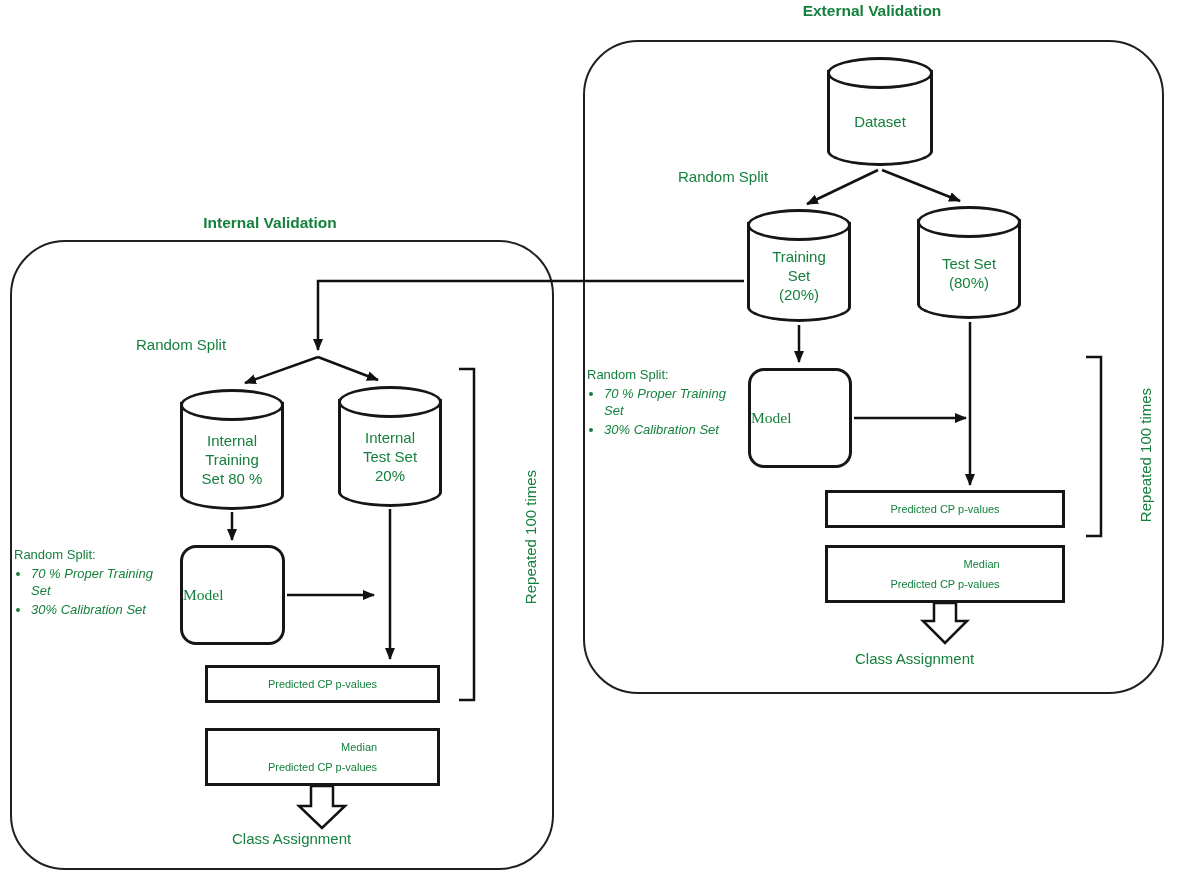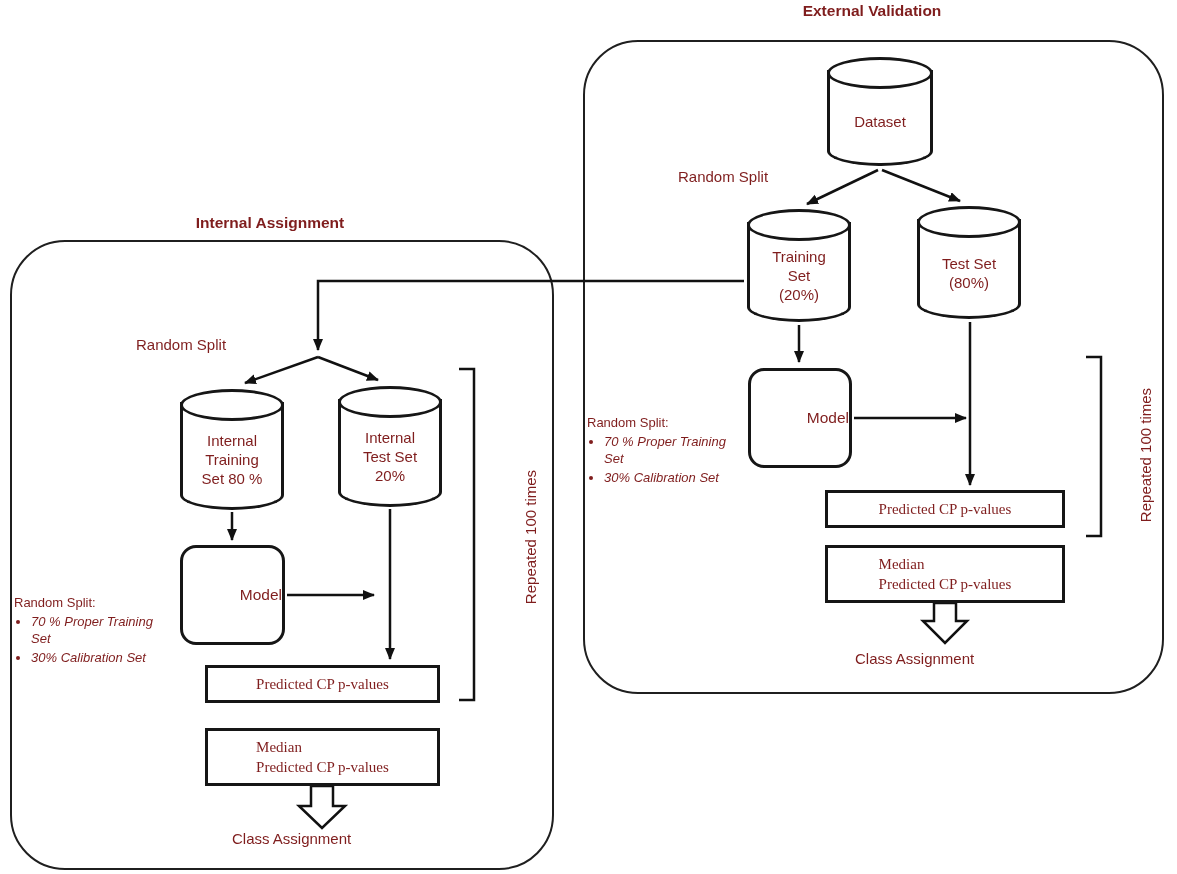--- a/index.html
+++ b/index.html
@@ -1,18 +1,18 @@
 <!DOCTYPE html>
 <html><head>
 <meta charset="utf-8">
 <style>
   html,body{margin:0;padding:0;background:#fff;}
   .canvas{
     position:relative;width:1177px;height:874px;background:#fff;overflow:hidden;
-    font-family:"Liberation Sans", sans-serif;color:#7f1d1d;
+    font-family:"Liberation Sans", sans-serif;color:#15803d;
   }
   .overlay{position:absolute;left:0;top:0;z-index:1;pointer-events:none;}
   .container{
     position:absolute;border:2px solid #1f1f1f;border-radius:55px;background:transparent;z-index:0;
   }
   .node{position:absolute;z-index:2;}
   .title{font-weight:bold;font-size:15.5px;text-align:center;}
   .label{font-size:15px;text-align:left;}
   .cyl{
     position:absolute;z-index:2;background:#fff;border:3px solid #161616;border-top:none;
@@ -21,28 +21,28 @@
   .cyl::before{
     content:"";position:absolute;left:-3px;top:-13px;width:100%;height:26px;
     border:3px solid #161616;border-radius:50%;background:#fff;box-sizing:content-box;
   }
   .cyl .cyl-label{
     position:absolute;left:0;right:0;top:12px;bottom:2px;display:flex;align-items:center;justify-content:center;
     text-align:center;font-size:15px;line-height:19px;white-space:pre-line;
   }
   .modelbox{
     position:absolute;z-index:2;background:#fff;border:3px solid #161616;border-radius:16px;
-    display:flex;align-items:center;justify-content:flex-end;font-size:15.5px;box-sizing:border-box;
+    display:flex;align-items:center;justify-content:flex-start;font-size:15.5px;box-sizing:border-box;font-family:Liberation Serif, serif;
   }
   .rectbox{
     position:absolute;z-index:2;background:#fff;border:3px solid #161616;
-    display:flex;align-items:center;justify-content:center;text-align:left;
-    font-size:15px;line-height:20px;white-space:pre-line;box-sizing:border-box;font-family:Liberation Serif, serif;
+    display:flex;align-items:center;justify-content:center;text-align:right;
+    font-size:11px;line-height:20px;white-space:pre-line;box-sizing:border-box;
   }
-  .note{position:absolute;z-index:2;font-size:13px;line-height:17px;margin-top:48px;}
+  .note{position:absolute;z-index:2;font-size:13px;line-height:17px;}
   .note .note-title{margin:0 0 2px 0;}
   .note ul{margin:0;padding-left:17px;}
   .note li{margin:0 0 2px 0;font-style:italic;}
   .vtext{
     position:absolute;z-index:2;font-size:15px;text-align:center;height:20px;
     transform:rotate(-90deg);transform-origin:center center;white-space:nowrap;
   }
 </style>
 </head>
 <body>
@@ -116,21 +116,21 @@
 
   <div class="rectbox" style="left:825px;top:545px;width:240px;height:58px;">
     <span>Median
 Predicted CP p-values</span>
   </div>
 
   <div class="node label" style="left:855px;top:650px;width:180px;">Class Assignment</div>
 
   <div class="vtext" style="left:1037px;top:445px;width:220px;">Repeated 100 times</div>
 
-  <div class="node title" style="left:160px;top:214px;width:220px;">Internal Assignment</div>
+  <div class="node title" style="left:160px;top:214px;width:220px;">Internal Validation</div>
 
   <div class="node label" style="left:136px;top:336px;width:115px;">Random Split</div>
 
   <div class="cyl" style="left:180px;top:402px;width:104px;height:108px;">
     <span class="cyl-label">Internal
 Training
 Set 80 %</span>
   </div>
 
   <div class="cyl" style="left:338px;top:399px;width:104px;height:108px;">

